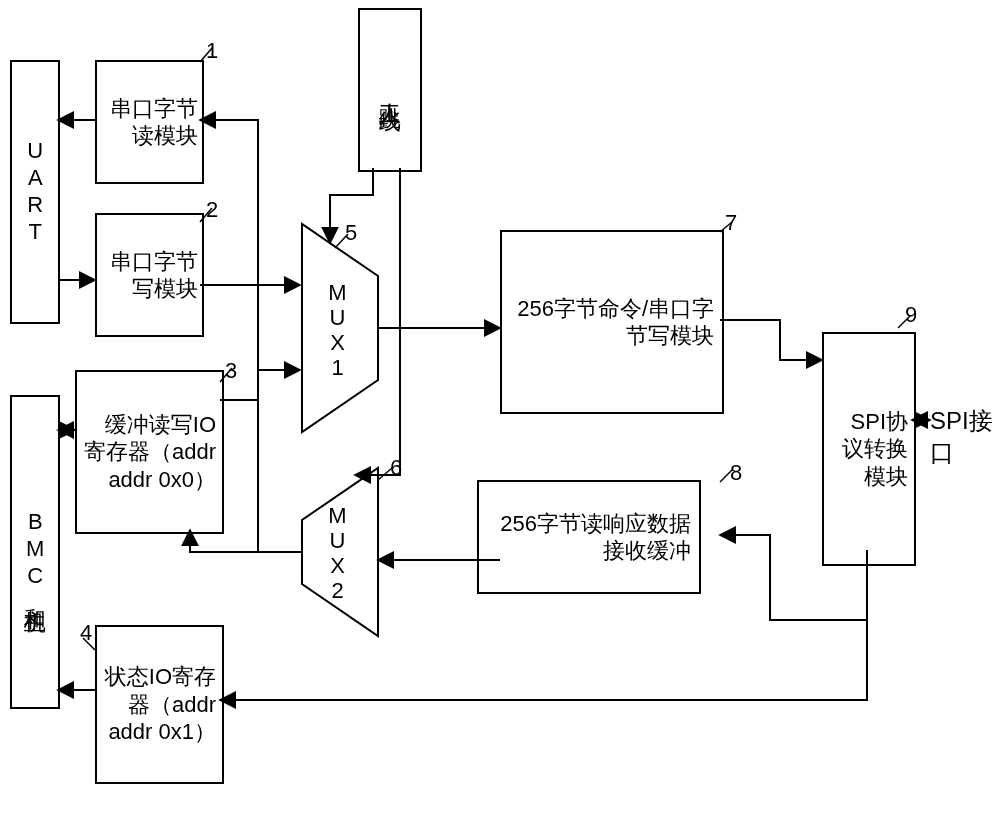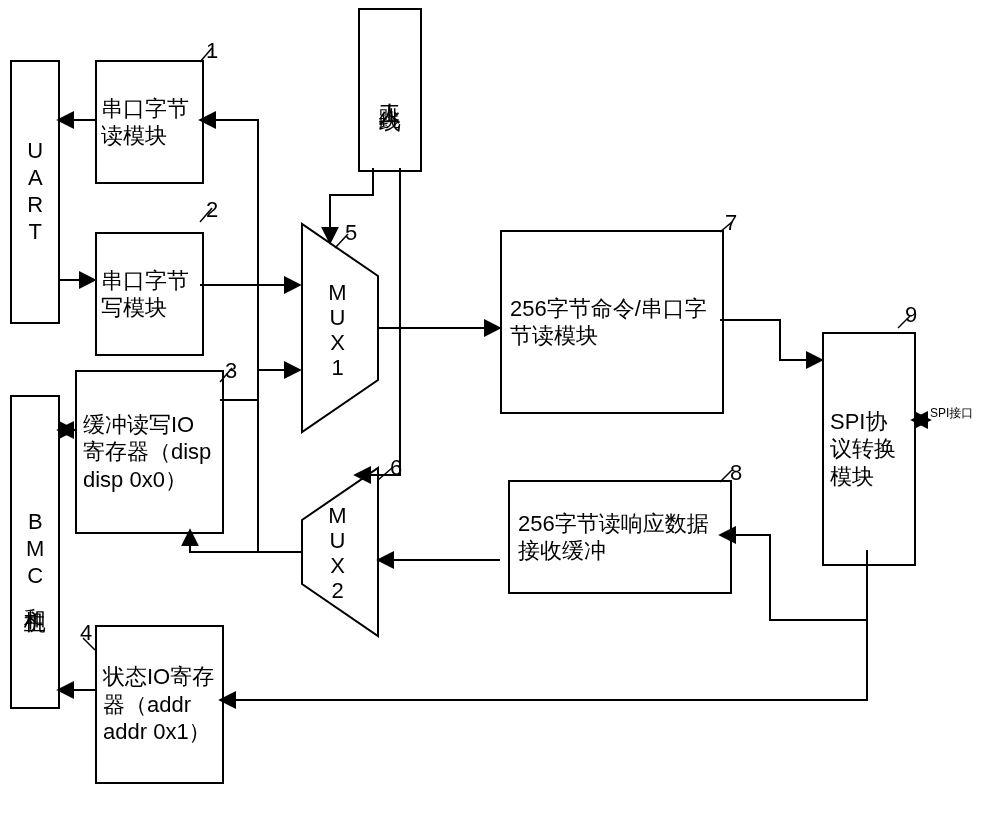--- a/index.html
+++ b/index.html
@@ -3,46 +3,46 @@
 <meta charset="utf-8">
 <style>
   html,body{margin:0;padding:0}
   body{
     width:1000px;height:825px;background:#fff;
     font-family:"Microsoft YaHei","SimSun",sans-serif;
     font-size:22px;color:#000;position:relative;
   }
   .box{
     position:absolute;border:2px solid #000;background:#fff;
-    display:flex;align-items:center;justify-content:center;text-align:left;
+    display:flex;align-items:center;justify-content:center;text-align:right;
     line-height:1.25;
   }
   .vtext{writing-mode:vertical-rl;text-orientation:upright;letter-spacing:2px}
   .num{position:absolute;font-size:22px}
   svg{position:absolute;left:0;top:0;overflow:visible}
 </style>
 </head>
 <body>
 
 <div class="box" style="left:10px;top:60px;width:46px;height:260px">
   <span class="vtext">UART</span>
 </div>
 <div class="box" style="left:10px;top:395px;width:46px;height:310px">
   <span class="vtext">BMC和主机</span>
 </div>
 
 <div class="box" style="left:95px;top:60px;width:105px;height:120px">
   <span style="padding:4px">串口字节读模块</span>
 </div>
-<div class="box" style="left:95px;top:232px;width:105px;height:120px">
+<div class="box" style="left:95px;top:213px;width:105px;height:120px">
   <span style="padding:4px">串口字节写模块</span>
 </div>
 
 <div class="box" style="left:75px;top:370px;width:145px;height:160px">
-  <span style="padding:6px">缓冲读写IO寄存器（disp disp 0x0）</span>
+  <span style="padding:6px">缓冲读写IO寄存器（addr addr 0x0）</span>
 </div>
 
 <div class="box" style="left:95px;top:625px;width:125px;height:155px">
   <span style="padding:6px">状态IO寄存器（addr addr 0x1）</span>
 </div>
 
 <div class="box" style="left:358px;top:8px;width:60px;height:160px">
   <span class="vtext">人工跳线</span>
 </div>
 
@@ -54,32 +54,32 @@
 </div>
 
 <svg width="1000" height="825">
   <polygon points="378,468 378,636 302,584 302,520" fill="#fff" stroke="#000" stroke-width="2"></polygon>
 </svg>
 <div style="position:absolute;left:322px;top:510px;width:30px;height:86px;display:flex;align-items:center;justify-content:center">
   <span class="vtext" style="letter-spacing:0">MUX2</span>
 </div>
 
 <div class="box" style="left:500px;top:230px;width:220px;height:180px">
-  <span style="padding:8px">256字节命令/串口字节读模块</span>
+  <span style="padding:8px">256字节命令/串口字节写模块</span>
 </div>
 
-<div class="box" style="left:508px;top:480px;width:220px;height:110px">
+<div class="box" style="left:477px;top:480px;width:220px;height:110px">
   <span style="padding:8px">256字节读响应数据接收缓冲</span>
 </div>
 
 <div class="box" style="left:822px;top:332px;width:90px;height:230px">
   <span style="padding:6px">SPI协议转换模块</span>
 </div>
 
-<div style="position:absolute;left:930px;top:405px;font-size:12px">
+<div style="position:absolute;left:930px;top:405px;font-size:24px">
   <span>SPI接口</span>
 </div>
 
 <div class="num" style="left:206px;top:38px">1</div>
 <div class="num" style="left:206px;top:197px">2</div>
 <div class="num" style="left:225px;top:358px">3</div>
 <div class="num" style="left:80px;top:620px">4</div>
 <div class="num" style="left:345px;top:220px">5</div>
 <div class="num" style="left:390px;top:455px">6</div>
 <div class="num" style="left:725px;top:210px">7</div>

